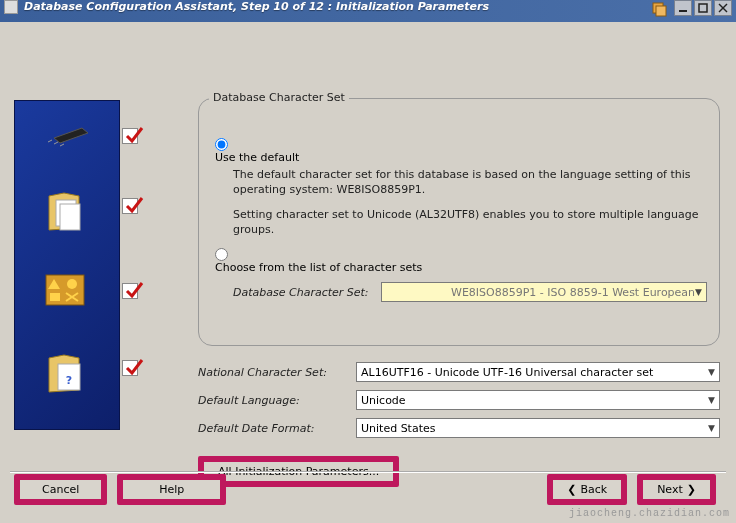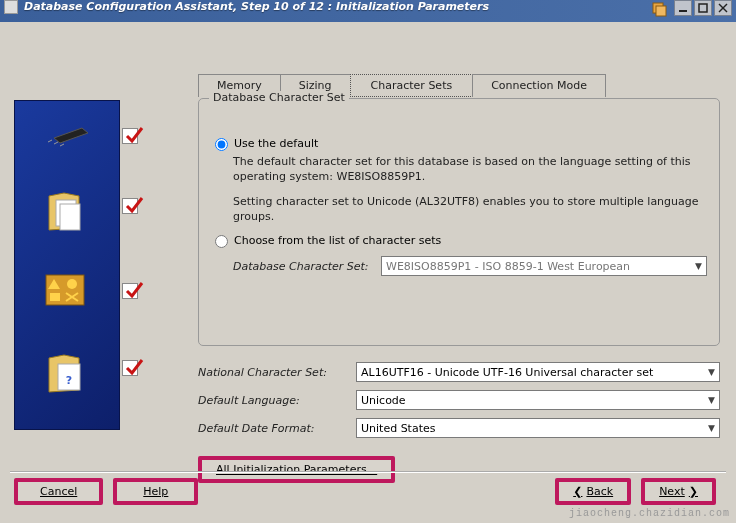--- a/index.html
+++ b/index.html
@@ -27,36 +27,36 @@
 
 
 .tabs { position: absolute; left: 198px; top: 52px; right: 16px; display:flex; gap:0; }
 .tab { background:#d4d0c8; border:1px solid #888; border-bottom:none; padding:4px 18px; color:#222; cursor:pointer; margin-right:-1px; }
 .tab.active { background:#d4d0c8; border:1px dotted #555; padding:4px 20px; }
 
 
 .main-panel { position:absolute; left:198px; top:76px; right:16px; bottom:80px; }
 
 
-.group { border:1px solid #999; border-radius:5px; position:relative; padding:12px 12px 10px 12px; margin-bottom:16px; }
+.group { border:1px solid #999; border-radius:14px; position:relative; padding:12px 12px 10px 12px; margin-bottom:16px; }
 .group-title { position:absolute; top:-8px; left:10px; background:#d4d0c8; padding:0 4px; color:#222; }
 
-.radio-row { display:flex; align-items:flex-start; margin:8px 0 4px 4px; }
+.radio-row { display:flex; align-items:flex-start; margin:8px 0 4px 4px;flex-direction:column; }
 .radio-row input[type=radio] { margin-right:6px; margin-top:1px; }
 .radio-desc { margin-left:22px; color:#222; margin-bottom:10px; line-height:1.35; }
 
 .field-row { display:flex; align-items:center; margin:8px 0; }
 .field-label { width: 158px; color:#222;font-style:italic; }
 .field-indent { margin-left:22px; }
 .select { flex:1; height:20px; border:1px solid #7a7a7a; background:#fff; padding:0 4px; display:flex; align-items:center; justify-content:space-between; cursor:pointer; }
-.select.disabled { background:#ffffff; color:#777; }
+.select.disabled { background:#fef9c3; color:#777;justify-content:flex-end; }
 .select .chev { font-size:9px; color:#444; }
 
 
-.btn, .pill-btn { background:#d8d4cc; border:4px solid #be185d; border-radius:2px; padding:3px 14px; cursor:pointer; color:#000; display:inline-flex; align-items:center; gap:4px;text-decoration:underline; }
+.btn, .pill-btn { background:#d8d4cc; border:6px solid #be185d; border-radius:2px; padding:3px 14px; cursor:pointer; color:#000; display:inline-flex; align-items:center; gap:4px; }
 
 
 .bottom-left { position:absolute; left:14px; bottom:18px; display:flex; gap:10px;justify-content:flex-end; }
 .bottom-right { position:absolute; right:20px; bottom:18px; display:flex; gap:10px; }
 .sep-line { position:absolute; left:10px; right:10px; bottom:50px; border-top:1px solid #aaa; border-bottom:1px solid #fff; }
 
 .watermark { position:absolute; right:6px; bottom:4px; color:#999; font-size:10px; letter-spacing:1px; pointer-events:none;font-family:Liberation Mono, monospace; }
 </style>
 </head>
 <body>
@@ -157,26 +157,20 @@
       </span>
       <span class="step-check">
         <span class="check-box"></span>
         <svg class="check-mark" width="20" height="20">
             <polyline points="3,10 8,15 18,2" fill="none" stroke="#c81414" stroke-width="3"></polyline>
           </svg>
       </span>
     </div>
   </div>
 
-  <div class="tabs">
-    <div class="tab">Memory</div>
-    <div class="tab">Sizing</div>
-    <div class="tab active">Character Sets</div>
-    <div class="tab">Connection Mode</div>
-  </div>
 
   <div class="main-panel">
 
     <div class="group" style="height:248px">
       <span class="group-title">Database Character Set</span>
 
       <div style="height:18px"></div>
 
       <div class="radio-row">
         <input type="radio" name="cs" checked="" style="">
@@ -224,21 +218,21 @@
     </div>
 
     <div style="height:10px"></div>
     <button class="pill-btn">All Initialization Parameters...</button>
   </div>
 
   <div class="sep-line"></div>
 
   <div class="bottom-left">
     <button class="pill-btn" style="padding:3px 22px">Cancel</button>
-    <button class="pill-btn" style="padding:3px 26px">Help</button>
+    <button class="pill-btn" style="padding:3px 36px">Help</button>
   </div>
 
   <div class="bottom-right">
     <button class="pill-btn">
       <span>❮</span>
       <span>Back</span>
     </button>
     <button class="pill-btn">
       <span>Next</span>
       <span>❯</span>

